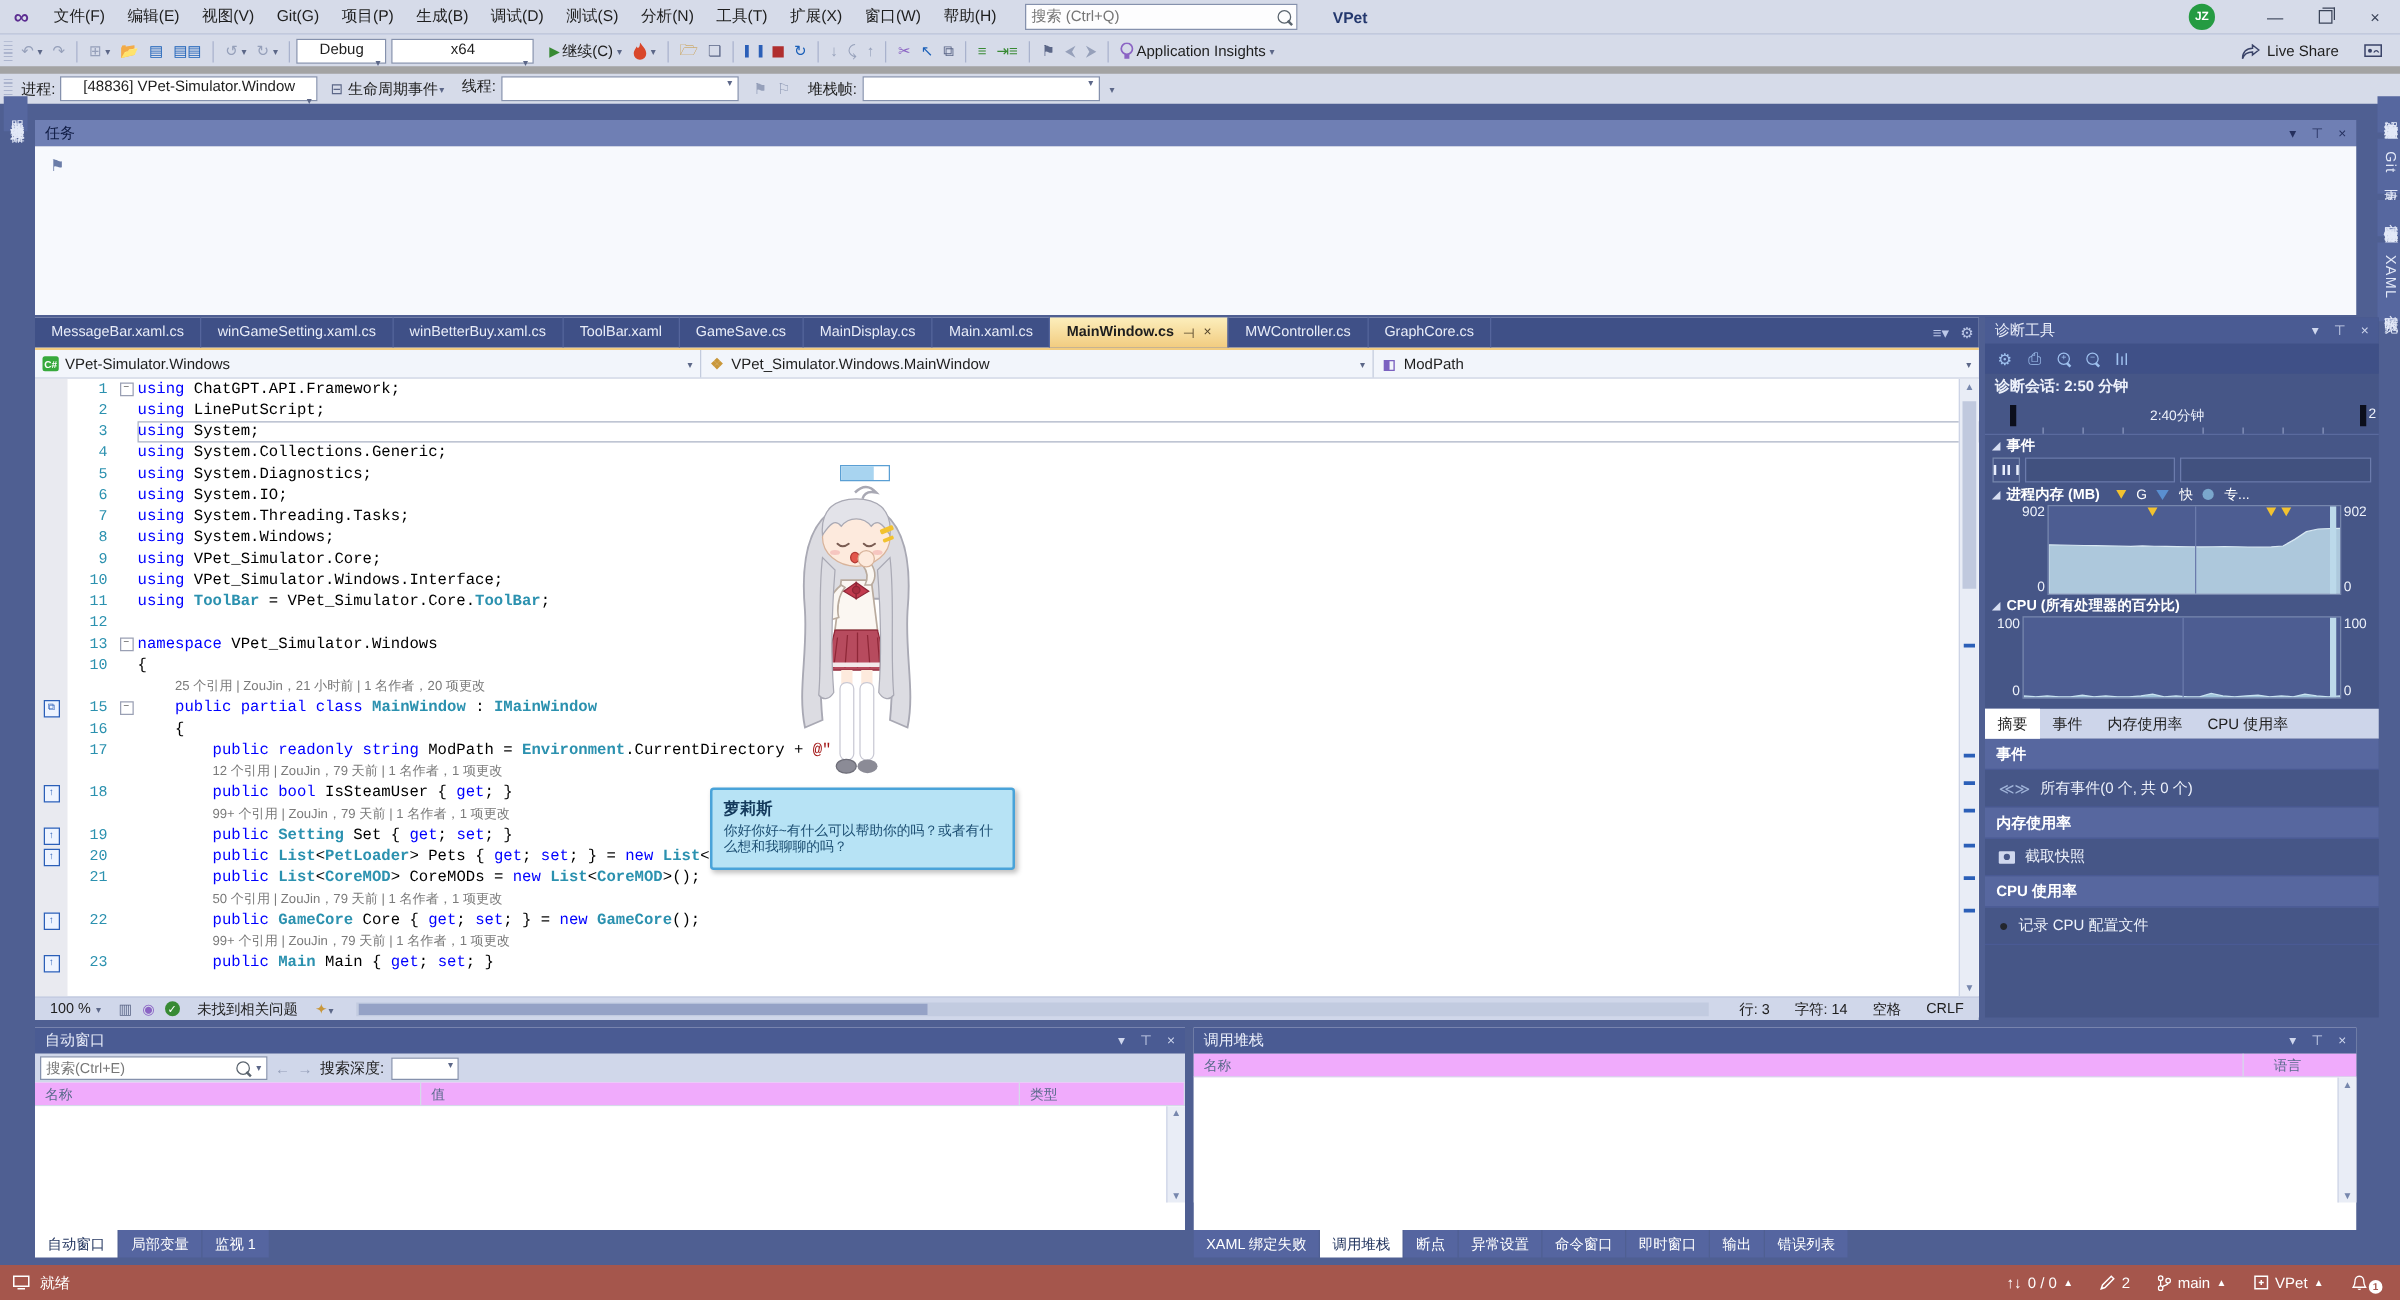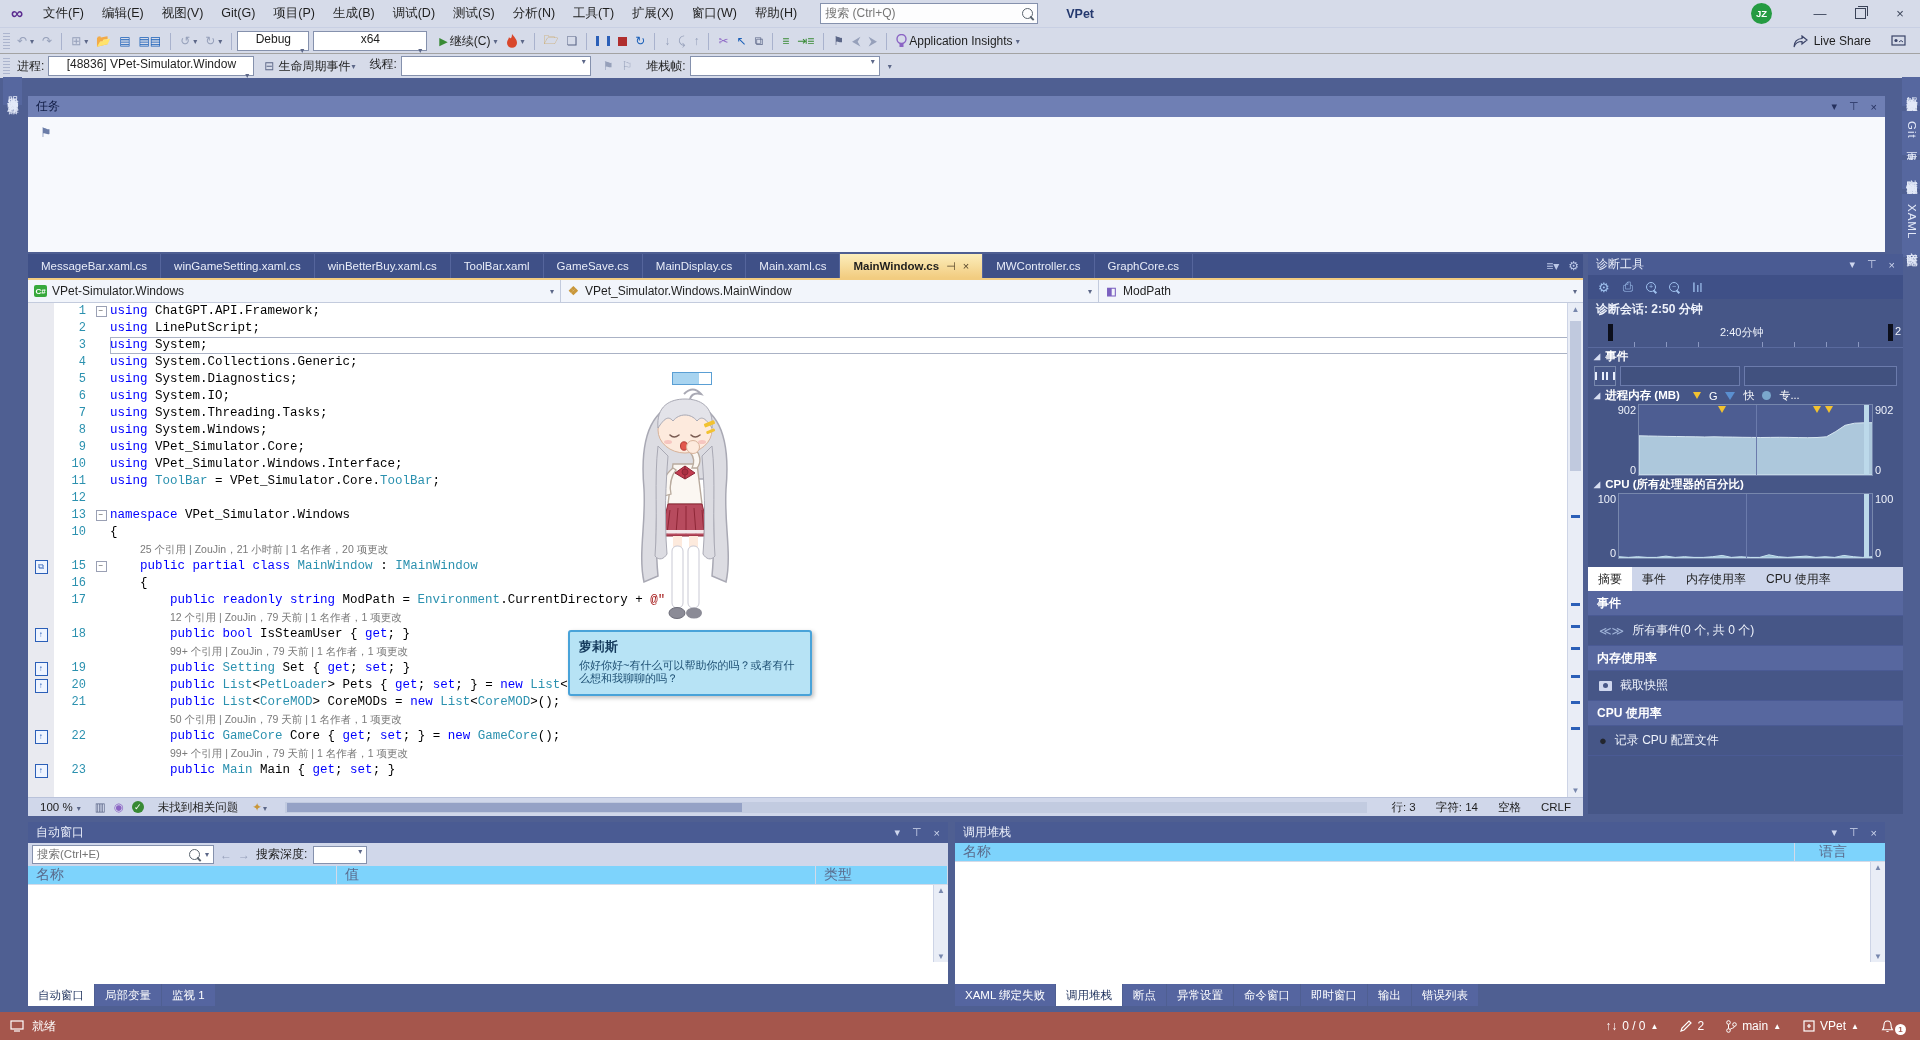--- a/index.html
+++ b/index.html
@@ -16,21 +16,21 @@
   .i-mag:after{content:"";position:absolute;width:1.5px;height:5px;background:#5a646e;left:8px;top:7px;transform:rotate(-45deg);}
   #app-title{font-weight:bold;color:#24386e;font-size:12.5px;margin-left:28px;}
   #tb-right{position:absolute;right:0;top:0;height:27px;display:flex;align-items:center;}
   #avatar{width:21px;height:21px;border-radius:50%;background:#259b42;color:#fff;font-size:9.5px;font-weight:bold;
           display:flex;align-items:center;justify-content:center;margin-right:28px;margin-left:20px;}
   .winbtn{width:40px;height:27px;display:flex;align-items:center;justify-content:center;color:#3a4358;font-size:13px;}
   .i-restore{width:9px;height:9px;border:1px solid #3a4358;position:relative;}
   .i-restore:before{content:"";position:absolute;left:2px;top:-3px;width:9px;height:9px;border:1px solid #3a4358;border-bottom:none;border-left:none;}
   
   #toolbar{left:0;top:27px;width:1920px;height:26px;background:#d6dbe9;border-top:1px solid #c8cfe3;display:flex;align-items:center;font-size:12px;}
-  #procbar{left:0;top:53px;width:1920px;height:24px;background:#d6dbe9;border-top:1px solid #a3a3a3;display:flex;align-items:center;}
+  #procbar{left:0;top:53px;width:1920px;height:24px;background:#d6dbe9;border-top:6px solid #a3a3a3;display:flex;align-items:center;}
   .tb-sep{width:1px;height:17px;background:#a9b2cd;margin:0 5px;}
   .tb-grip{width:7px;height:17px;margin:0 3px;background:repeating-linear-gradient(to bottom,#9aa4c2 0 1px,transparent 1px 3px);opacity:.7;}
   .tb-btn{padding:0 4px;display:flex;align-items:center;gap:2px;height:24px;}
   .g{color:#96a0ba;} .blue{color:#1a5fb8;} .gold{color:#c9973a;} .dim{color:#5c6788;}
   .drop{font-size:8px;color:#5c6788;margin-left:1px;}
   .combo{background:#fff;border:1px solid #8591ad;height:18px;display:flex;align-items:center;padding:0 4px;font-size:12px;color:#1e1e1e;flex-direction:column;}
   .combo .drop{margin-left:auto;}
   .play{color:#388a34;font-size:11px;}
   .i-pause{display:inline-block;width:8px;height:10px;border-left:3px solid #2b5fb8;border-right:3px solid #2b5fb8;}
   .i-stop{display:inline-block;width:9px;height:9px;background:#b02e2e;}
@@ -60,21 +60,21 @@
   .bc-icon.cls{background:none;color:#c9973a;font-size:12px;}
   .bc-icon.mth{background:none;color:#7b61c0;font-size:11px;}
   #code-area{position:relative;height:494px;overflow:hidden;background:#fff;}
   #margin-strip{position:absolute;left:0;top:0;width:26px;height:100%;background:#e9eaf0;}
   .crow{display:flex;height:17px;line-height:17px;font-family:"Liberation Mono","DejaVu Sans Mono",monospace;font-size:12.5px;white-space:pre;}
   .m-ind{width:26px;flex:none;display:flex;align-items:center;justify-content:center;z-index:1;}
   .m-num{width:32px;flex:none;text-align:right;padding-right:6px;color:#2b91af;font-size:12px;}
   .m-fold{width:18px;flex:none;display:flex;align-items:center;justify-content:center;}
   .fold-box{width:9px;height:9px;border:1px solid #9aa0b4;color:#555;font-size:8px;line-height:7px;text-align:center;background:#fff;}
   .gicon{width:11px;height:12px;border:1px solid #2b5fb8;color:#2b5fb8;font-size:8px;line-height:11px;text-align:center;background:#eef4ff;}
-  .k{color:#0000ff;} .t{color:#2b91af;} .s{color:#a31515;} .p{color:#000;}
+  .k{color:#0000ff;} .t{color:#2b91af;font-weight:bold;} .s{color:#a31515;} .p{color:#000;}
   .lens{font-family:"Liberation Sans",sans-serif;font-size:10.5px;color:#7a7a7a;}
   .crow.cur .codeline{outline:1px solid #aab2c5;outline-offset:-1px;}
   .codeline{flex:1;}
   #v-scroll{position:absolute;right:0;top:0;width:15px;height:100%;background:#e9edf6;border-left:1px solid #cdd4e6;}
   .vs-arrow{position:absolute;left:0;width:15px;text-align:center;color:#7787ad;font-size:8px;}
   #vs-thumb{position:absolute;left:2px;top:18px;width:11px;height:150px;background:#c0c9de;}
   .vs-tick{position:absolute;left:3px;width:9px;height:3px;background:#2b5fb8;}
   #ed-status{height:18px;background:#d0d7ea;display:flex;align-items:center;font-size:11.5px;gap:8px;padding:0 6px;border-top:1px solid #b9c2da;}
   .chk{width:12px;height:12px;border-radius:50%;background:#388a34;color:#fff;font-size:9px;line-height:12px;text-align:center;}
   #h-scroll{flex:1;height:11px;background:#c2cbe0;margin:0 10px;position:relative;}
@@ -114,21 +114,21 @@
   .sum-row{height:29px;display:flex;align-items:center;gap:8px;padding:0 11px;font-size:12px;color:#eef2fb;border-bottom:1px solid #4a5a94;}
   .cam{width:13px;height:10px;background:#cfd7ee;position:relative;border-radius:1px;}
   .cam:after{content:"";position:absolute;left:4px;top:2px;width:5px;height:5px;border-radius:50%;background:#465687;}
   
   .bpanel{background:#fff;}
   #autos{left:28px;top:822px;width:920px;height:162px;}
   #callstack{left:955px;top:822px;width:930px;height:162px;}
   .bpanel .pt-bar{background:#4a5b93;color:#e9edf9;}
   #autos-toolbar{height:23px;background:#d0d7ea;display:flex;align-items:center;gap:6px;padding:0 4px;}
   #autos-search{width:172px;height:17px;background:#fff;border:1px solid #8591ad;display:flex;align-items:center;padding:0 4px;font-size:11.5px;color:#767676;}
-  .hdr-row{height:18px;background:#7dd3fc;display:flex;font-size:14px;color:#5a6b8c;border-bottom:1px solid #d4dae8;}
+  .hdr-row{height:18px;background:#f0abfc;display:flex;font-size:11px;color:#5a6b8c;border-bottom:1px solid #d4dae8;}
   .hdr-cell{padding:0 8px;border-right:1px solid #d4dae8;display:flex;align-items:center;}
   .bp-content{background:#fff;position:relative;}
   .bp-scroll{position:absolute;right:0;top:0;width:14px;bottom:0;background:#e9edf6;border-left:1px solid #cdd4e6;}
   .bp-scroll .vs-arrow{width:14px;}
   .btabs{position:absolute;left:0;top:162px;height:22px;display:flex;gap:1px;font-size:11.5px;}
   .btab{padding:0 10px;display:flex;align-items:center;background:#5565a0;color:#fff;}
   .btab.active{background:#fff;color:#1e315c;}
   
   #statusbar{left:0;top:1012px;width:1920px;height:28px;background:#a5564c;color:#fff;display:flex;align-items:center;font-size:12px;}
   #sb-right{position:absolute;right:14px;display:flex;align-items:center;gap:22px;}

